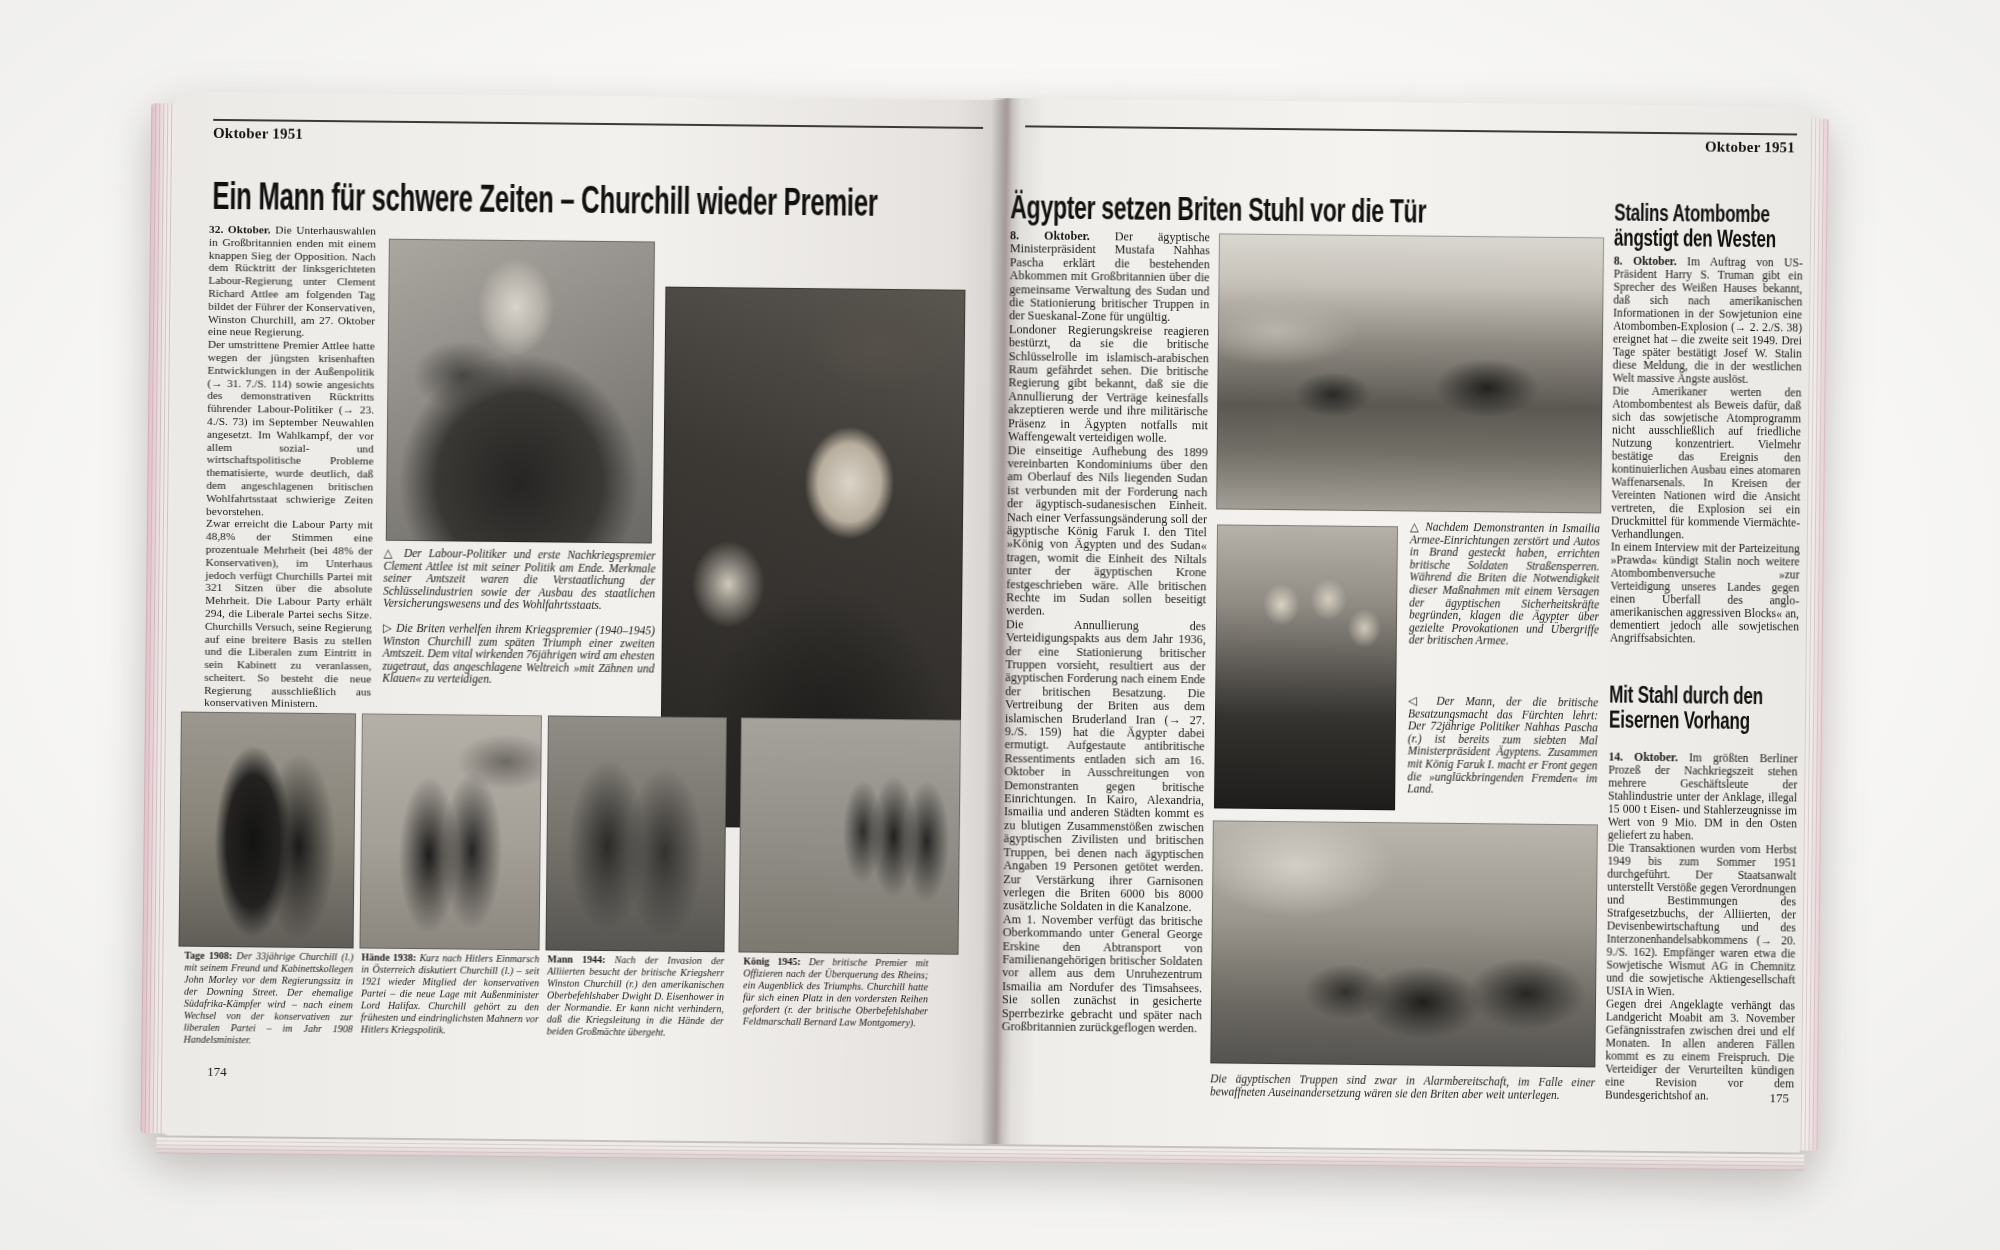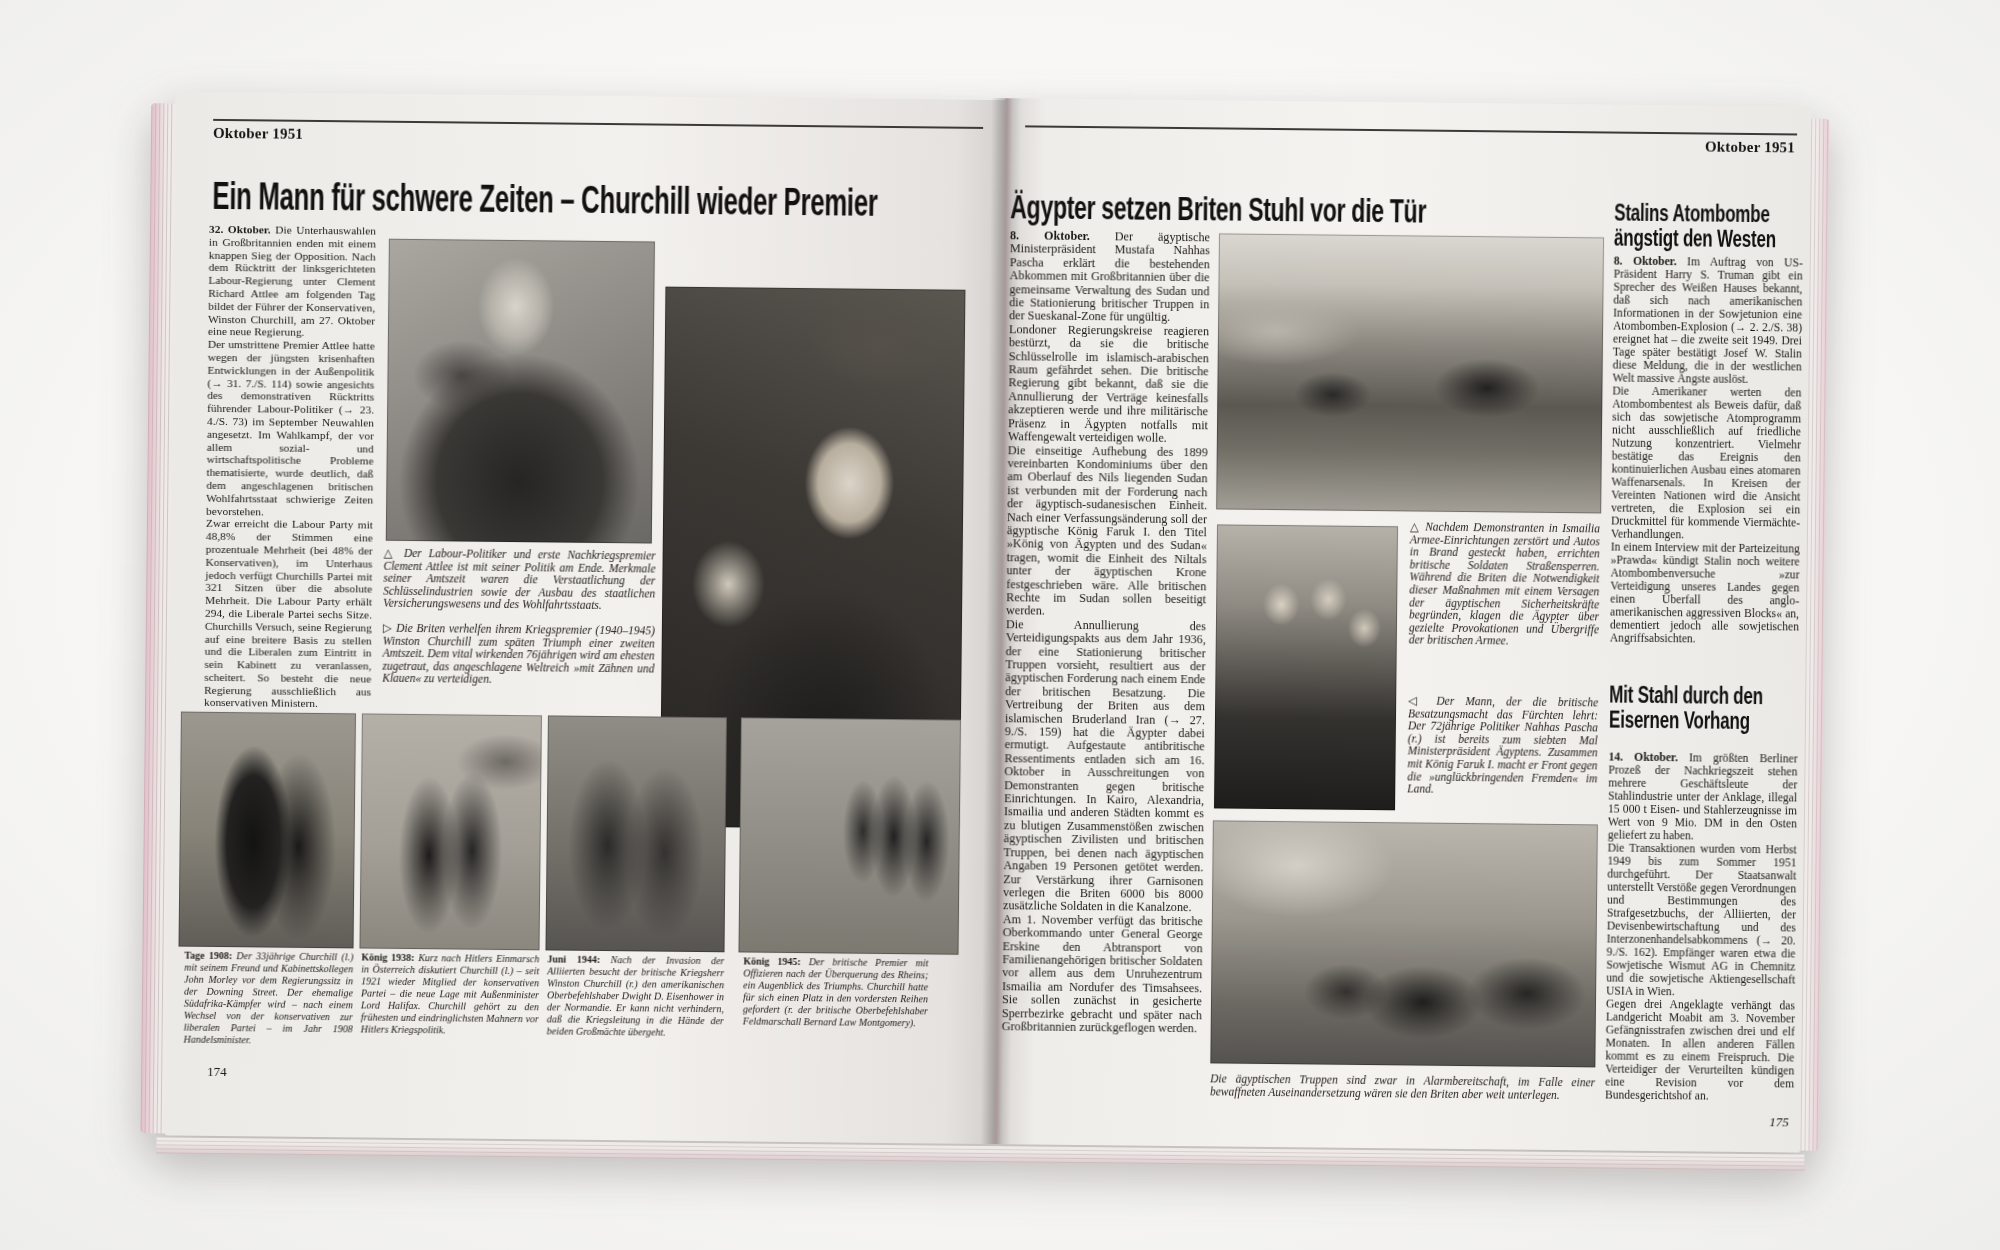--- a/index.html
+++ b/index.html
@@ -81,21 +81,21 @@
   .tl b{font-style:normal;font-weight:bold;}
   .tl-1908{left:18px;top:858px;width:169px;}
   .tl-1938{left:195px;top:858px;width:178px;}
   .tl-1944{left:381px;top:858px;width:177px;}
   .tl-1945{left:577px;top:858px;width:185px;}
   .cap-street{left:409px;top:418px;width:190px;}
   .cap-nahhas{left:409px;top:592px;width:190px;}
   .cap-troops{left:215px;top:972px;width:385px;}
   .pageno{position:absolute;font-size:13px;color:#1b1916;margin-left:24px;}
   .pn-left{left:18px;top:972px;}
-  .pn-right{right:12px;top:1008px;font-style:italic;}
+  .pn-right{right:12px;top:984px;}
   .ph{position:absolute;box-shadow:inset 0 0 0 1px rgba(0,0,0,0.28), 0 0 1px rgba(0,0,0,0.2);}
   .ph-attlee{left:215px;top:145px;width:266px;height:302px;
     background:
       radial-gradient(55px 70px at 48% 22%, #d8d4cc 0%, #b6b2aa 45%, rgba(182,178,170,0) 70%),
       radial-gradient(150px 160px at 50% 80%, #262523 0%, #3a3835 55%, rgba(58,56,53,0) 80%),
       radial-gradient(70px 50px at 28% 45%, #4a4845 0%, rgba(74,72,69,0) 70%),
       linear-gradient(155deg,#aaa7a1 0%,#8e8b86 45%,#6b6965 100%);}
   .ph-churchill-hat{left:492px;top:190px;width:300px;height:540px;
     background:
       radial-gradient(62px 78px at 62% 36%, #dbd4c8 0%, #b8ae9e 50%, rgba(184,174,158,0) 72%),
@@ -169,22 +169,22 @@
       <div class="ph ph-churchill-hat"></div>
       <p class="caption cap-attlee">△ Der Labour-Politiker und erste Nachkriegspremier Clement Attlee ist mit seiner Politik am Ende. Merkmale seiner Amtszeit waren die Verstaatlichung der Schlüsselindustrien sowie der Ausbau des staatlichen Versicherungswesens und des Wohlfahrtsstaats.</p>
       <p class="caption cap-churchill">▷ Die Briten verhelfen ihrem Kriegspremier (1940–1945) Winston Churchill zum späten Triumph einer zweiten Amtszeit. Dem vital wirkenden 76jährigen wird am ehesten zugetraut, das angeschlagene Weltreich »mit Zähnen und Klauen« zu verteidigen.</p>
 
       <div class="ph ph-1908"></div>
       <div class="ph ph-1938"></div>
       <div class="ph ph-1944"></div>
       <div class="ph ph-1945"></div>
 
       <p class="caption tl tl-1908"><b>Tage 1908:</b> <span>Der 33jährige Churchill (l.) mit seinem Freund und Kabinettskollegen John Morley vor dem Regierungssitz in der Downing Street. Der ehemalige Südafrika-Kämpfer wird – nach einem Wechsel von der konservativen zur liberalen Partei – im Jahr 1908 Handelsminister.</span></p>
-      <p class="caption tl tl-1938"><b>König 1938:</b> <span>Kurz nach Hitlers Einmarsch in Österreich diskutiert Churchill (l.) – seit 1921 wieder Mitglied der konservativen Partei – die neue Lage mit Außenminister Lord Halifax. Churchill gehört zu den frühesten und eindringlichsten Mahnern vor Hitlers Kriegspolitik.</span></p>
-      <p class="caption tl tl-1944"><b>Juni 1944:</b> <span>Nach der Invasion der Alliierten besucht der britische Kriegsherr Winston Churchill (r.) den amerikanischen Oberbefehlshaber Dwight D. Eisenhower in der Normandie. Er kann nicht verhindern, daß die Kriegsleitung in die Hände der beiden Großmächte übergeht.</span></p>
+      <p class="caption tl tl-1938"><b>Hände 1938:</b> <span>Kurz nach Hitlers Einmarsch in Österreich diskutiert Churchill (l.) – seit 1921 wieder Mitglied der konservativen Partei – die neue Lage mit Außenminister Lord Halifax. Churchill gehört zu den frühesten und eindringlichsten Mahnern vor Hitlers Kriegspolitik.</span></p>
+      <p class="caption tl tl-1944"><b>Mann 1944:</b> <span>Nach der Invasion der Alliierten besucht der britische Kriegsherr Winston Churchill (r.) den amerikanischen Oberbefehlshaber Dwight D. Eisenhower in der Normandie. Er kann nicht verhindern, daß die Kriegsleitung in die Hände der beiden Großmächte übergeht.</span></p>
       <p class="caption tl tl-1945"><b>König 1945:</b> <span>Der britische Premier mit Offizieren nach der Überquerung des Rheins; ein Augenblick des Triumphs. Churchill hatte für sich einen Platz in den vordersten Reihen gefordert (r. der britische Oberbefehlshaber Feldmarschall Bernard Law Montgomery).</span></p>
 
       <div class="pageno pn-left">174</div>
     </div>
 
     <div class="page page-right">
       <div class="rule rule-r"></div>
       <div class="running-head rh-right">Oktober 1951</div>
       <h1 class="headline hl-right">Ägypter setzen Briten Stuhl vor die Tür</h1>
 

